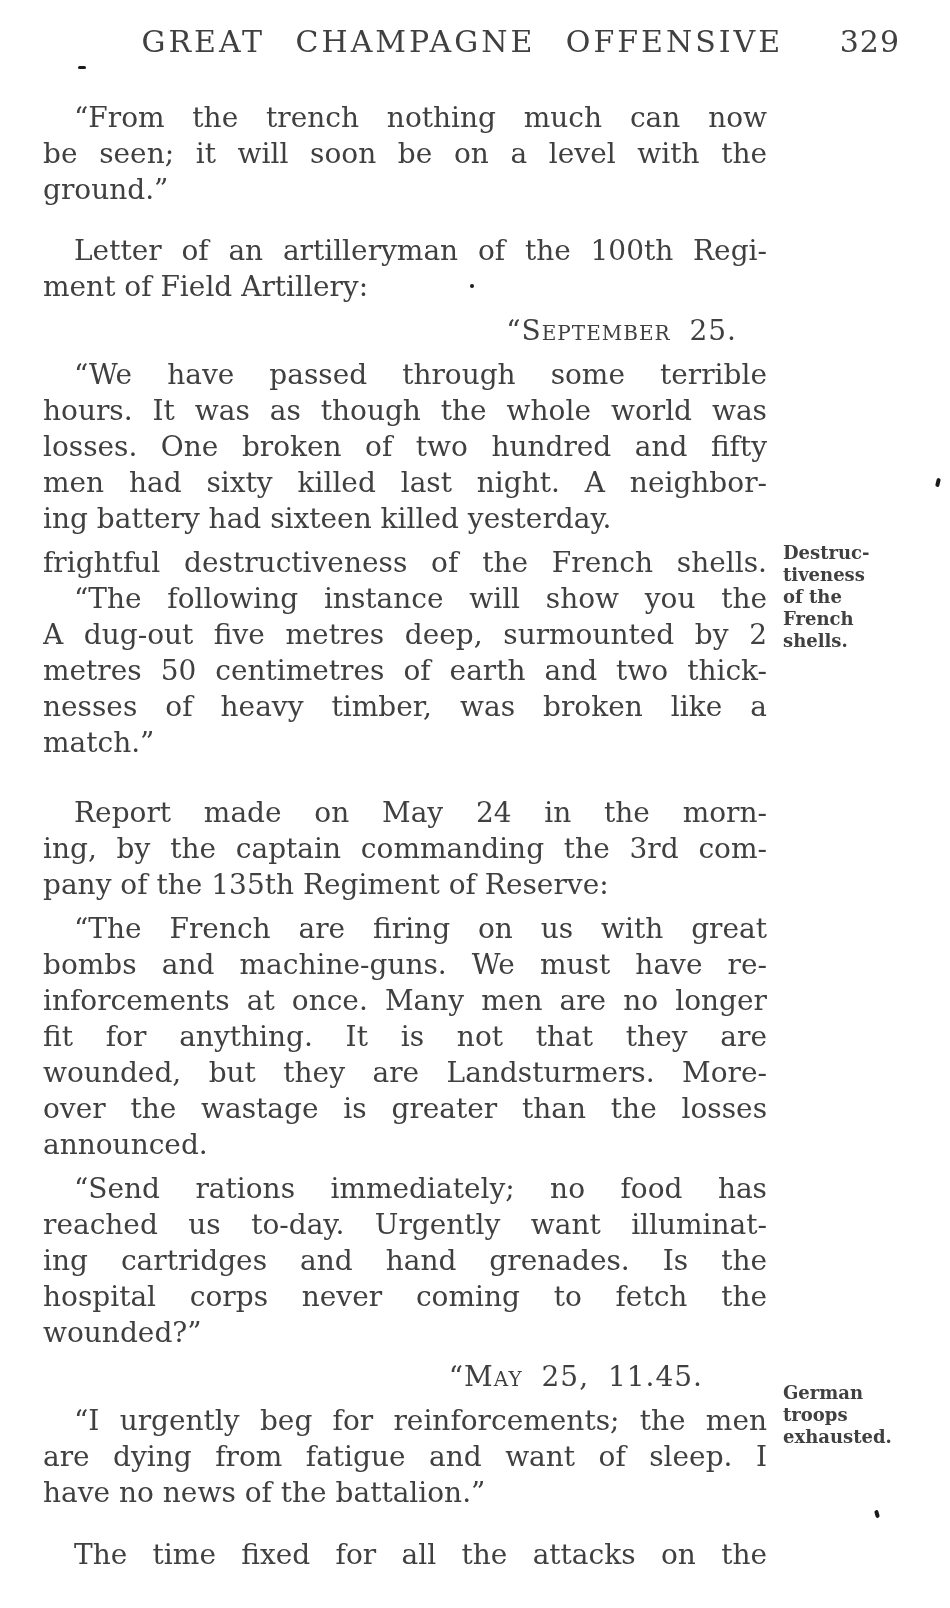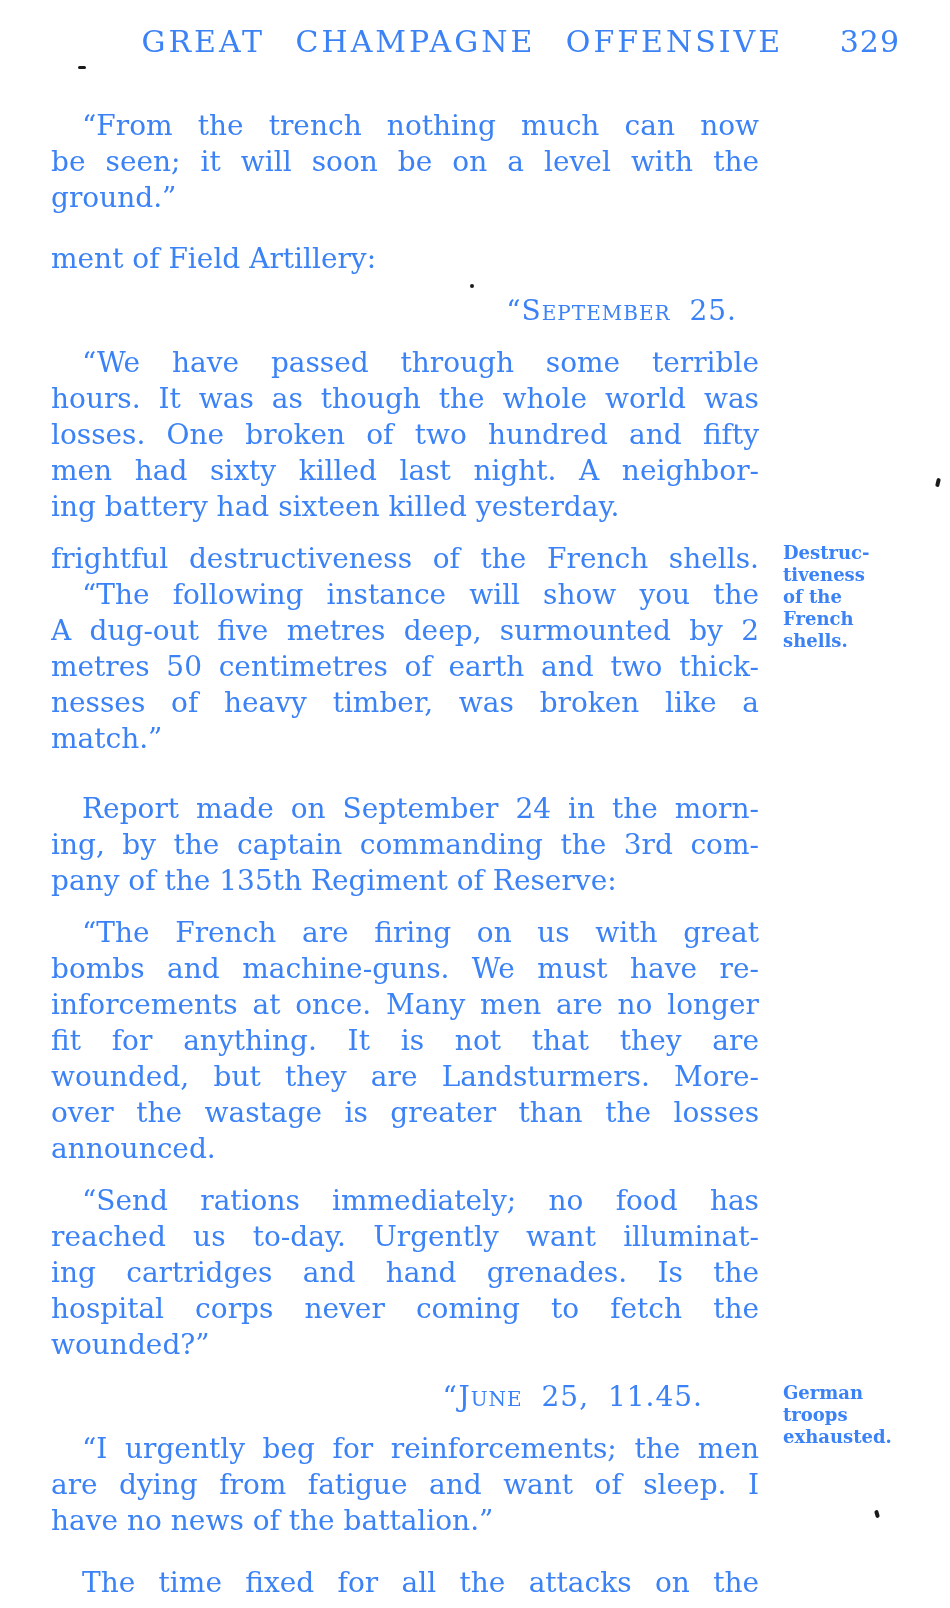--- a/index.html
+++ b/index.html
@@ -1,21 +1,21 @@
 <!DOCTYPE html>
 <html><head>
 <meta charset="utf-8">
 <style>
   html, body { margin: 0; padding: 0; background: #ffffff; }
   .page {
     position: relative;
     width: 950px;
     height: 1608px;
     background: #ffffff;
-    color: #3b82f6;
+    color: #404040;
     font-family: "DejaVu Serif", "Liberation Serif", serif;
     overflow: hidden;
   }
 
   
   .running-head {
     position: absolute;
     top: 24px; left: 85px; right: 50px;
     display: flex; align-items: baseline;
   }
@@ -30,21 +30,21 @@
   .page-number { font-size: 30px; letter-spacing: 1px; }
 
   
   .text-column {
     position: absolute;
     top: 92px; left: 35px;
     width: 740px;
     font-size: 28px;
     line-height: 36px;
   }
-  .para { margin: 16px; }
+  .para { margin: 8px; }
   .ln {
     height: 36px;
     overflow: hidden;
     text-align: justify;
     text-align-last: justify;
     text-justify: inter-word;
   }
   .ln.last { text-align-last: left; }
   .ln.indent { text-indent: 31px; }
 
@@ -93,20 +93,21 @@
 
   <main class="text-column">
 
     <div class="para">
       <div class="ln indent">“From the trench nothing much can now</div>
       <div class="ln">be seen; it will soon be on a level with the</div>
       <div class="ln last">ground.”</div>
     </div>
 
     <div class="para gap-sm">
+      <div class="ln indent">Letter of an artilleryman of the 100th Regi-</div>
       <div class="ln last">ment of Field Artillery:</div>
     </div>
 
     <div class="ln dateline dl1">“September 25.</div>
 
     <div class="para">
       <div class="ln indent">“We have passed through some terrible</div>
       <div class="ln">hours. It was as though the whole world was</div>
       <div class="ln">losses. One broken of two hundred and fifty</div>
       <div class="ln">men had sixty killed last night. A neighbor-</div>
@@ -116,21 +117,21 @@
     <div class="para">
       <div class="ln">frightful destructiveness of the French shells.</div>
       <div class="ln indent">“The following instance will show you the</div>
       <div class="ln">A dug-out five metres deep, surmounted by 2</div>
       <div class="ln">metres 50 centimetres of earth and two thick-</div>
       <div class="ln">nesses of heavy timber, was broken like a</div>
       <div class="ln last">match.”</div>
     </div>
 
     <div class="para gap-md">
-      <div class="ln indent">Report made on September 24 in the morn-</div>
+      <div class="ln indent">Report made on May 24 in the morn-</div>
       <div class="ln">ing, by the captain commanding the 3rd com-</div>
       <div class="ln last">pany of the 135th Regiment of Reserve:</div>
     </div>
 
     <div class="para">
       <div class="ln indent">“The French are firing on us with great</div>
       <div class="ln">bombs and machine-guns. We must have re-</div>
       <div class="ln">inforcements at once. Many men are no longer</div>
       <div class="ln">fit for anything. It is not that they are</div>
       <div class="ln">wounded, but they are Landsturmers. More-</div>
@@ -139,21 +140,21 @@
     </div>
 
     <div class="para">
       <div class="ln indent">“Send rations immediately; no food has</div>
       <div class="ln">reached us to-day. Urgently want illuminat-</div>
       <div class="ln">ing cartridges and hand grenades. Is the</div>
       <div class="ln">hospital corps never coming to fetch the</div>
       <div class="ln last">wounded?”</div>
     </div>
 
-    <div class="ln dateline dl2">“June 25, 11.45.</div>
+    <div class="ln dateline dl2">“May 25, 11.45.</div>
 
     <div class="para">
       <div class="ln indent">“I urgently beg for reinforcements; the men</div>
       <div class="ln">are dying from fatigue and want of sleep. I</div>
       <div class="ln last">have no news of the battalion.”</div>
     </div>
 
     <div class="para gap-sm2">
       <div class="ln indent">The time fixed for all the attacks on the</div>
     </div>

